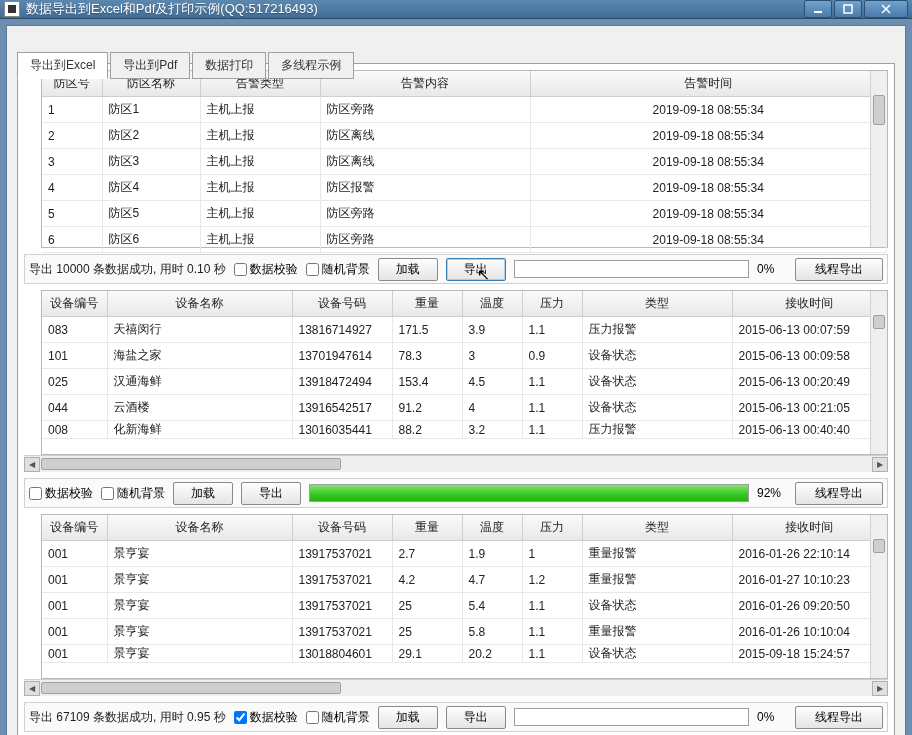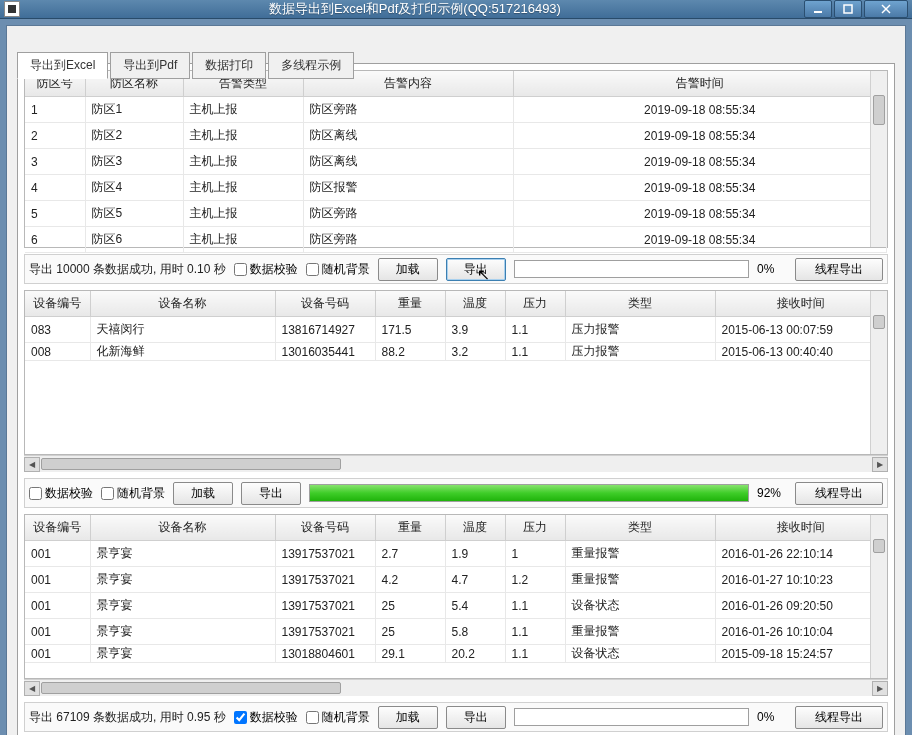--- a/index.html
+++ b/index.html
@@ -18,21 +18,20 @@
       display: flex;
       flex-direction: column;
     }
     .titlebar {
       height: 30px;
       background: linear-gradient(180deg, #5d88ae 0%, #406d98 100%);
       display: flex;
       align-items: center;
       padding: 0 4px;
       border-bottom: 1px solid #294b6a;
-      text-align: center;
     }
     .titlebar-icon {
       width: 16px; height: 16px;
       background: #fff;
       border: 1px solid #888;
       margin-right: 6px;
       display: inline-block;
       position: relative;
     }
     .titlebar-icon::after {
@@ -93,20 +92,21 @@
       padding: 6px;
       display: flex;
       flex-direction: column;
       gap: 6px;
       overflow: hidden;
     }
     .tablewrap {
       border: 1px solid #b8b8b8;
       background: #fff;
       position: relative;
+      margin-left: 17px;
     }
     table {
       border-collapse: collapse;
       width: 100%;
       table-layout: fixed;
     }
     th {
       background: linear-gradient(180deg,#fafafa,#e8e8e8);
       border-right: 1px solid #cfcfcf;
       border-bottom: 1px solid #cfcfcf;
@@ -366,20 +366,50 @@
               <tr>
                 <td>083</td>
                 <td>天禧闵行</td>
                 <td>13816714927</td>
                 <td>171.5</td>
                 <td>3.9</td>
                 <td>1.1</td>
                 <td>压力报警</td>
                 <td colspan="2">2015-06-13 00:07:59</td>
               </tr>
+              <tr>
+                <td>101</td>
+                <td>海盐之家</td>
+                <td>13701947614</td>
+                <td>78.3</td>
+                <td>3</td>
+                <td>0.9</td>
+                <td>设备状态</td>
+                <td colspan="2">2015-06-13 00:09:58</td>
+              </tr>
+              <tr>
+                <td>025</td>
+                <td>汉通海鲜</td>
+                <td>13918472494</td>
+                <td>153.4</td>
+                <td>4.5</td>
+                <td>1.1</td>
+                <td>设备状态</td>
+                <td colspan="2">2015-06-13 00:20:49</td>
+              </tr>
+              <tr>
+                <td>044</td>
+                <td>云酒楼</td>
+                <td>13916542517</td>
+                <td>91.2</td>
+                <td>4</td>
+                <td>1.1</td>
+                <td>设备状态</td>
+                <td colspan="2">2015-06-13 00:21:05</td>
+              </tr>
               <tr class="partial-row">
                 <td>008</td>
                 <td>化新海鲜</td>
                 <td>13016035441</td>
                 <td>88.2</td>
                 <td>3.2</td>
                 <td>1.1</td>
                 <td>压力报警</td>
                 <td colspan="2">2015-06-13 00:40:40</td>
               </tr>

